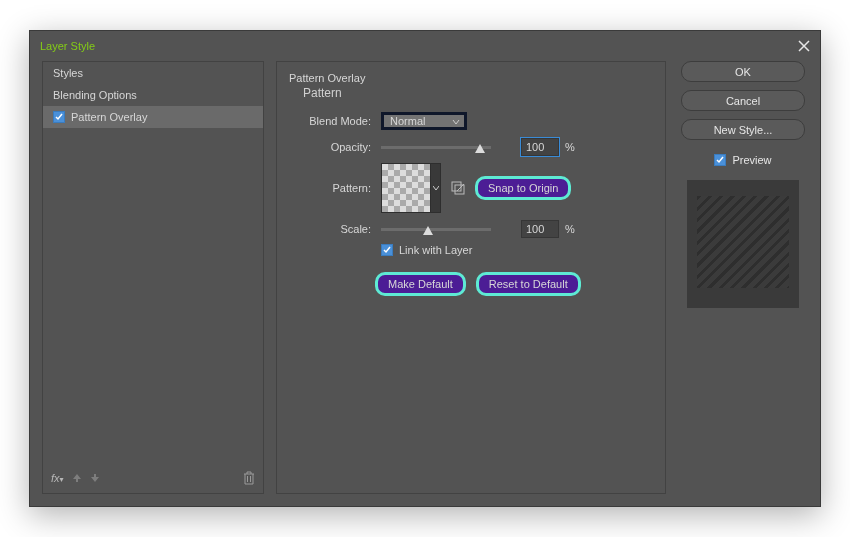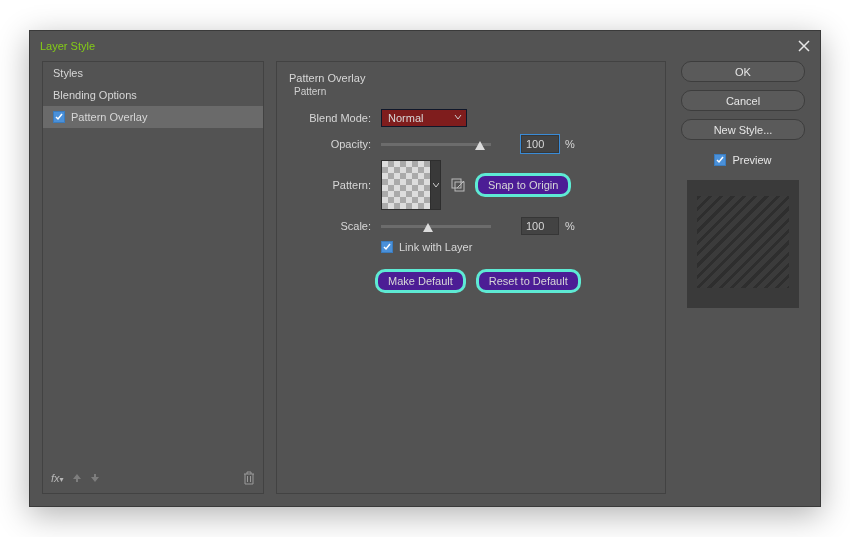--- a/index.html
+++ b/index.html
@@ -13,24 +13,24 @@
     .sidebar-list { flex: 1; }
     .sidebar-item { height: 22px; display: flex; align-items: center; padding: 0 10px; color: #d7d7d7; border-bottom: 1px solid transparent; }
     .sidebar-item.selected { background: #6a6a6a; }
     .sidebar-item .chk { width: 12px; height: 12px; border: 1px solid #2a2a2a; background: #454545; margin-right: 6px; display: inline-flex; align-items: center; justify-content: center; }
     .sidebar-item .chk.checked { background: #4a90d9; border-color: #3a7cbf; }
     .sidebar-item .chk.checked svg { display:block;}
     .sidebar-footer { height: 30px; display: flex; align-items: center; padding: 0 8px; gap: 8px; color: #8a8a8a; }
     .sidebar-footer .spacer { flex: 1; }
     .center { flex: 1; border: 1px solid #424242; padding: 10px 16px; color: #d7d7d7; }
     .groupbox-title { color: #d7d7d7; font-size: 11px; margin-bottom: 2px; margin-left: -4px;}
-    .group-sub { font-size: 10px; margin: 0 0 8px 1px; color: #d0d0d0; }
+    .group-sub { font-size: 12px; margin: 0 0 8px 10px; color: #d0d0d0; }
     .row { display: flex; align-items: center; height: 26px; }
     .row-label { width: 78px; text-align: right; margin-right: 10px; color: #d7d7d7; }
-    .select { width: 86px; height: 18px; background: #7f1d1d; border: 1px solid #0f172a; color: #d7d7d7; display: flex; align-items: center; padding: 0 6px; position: relative; }
+    .select { width: 86px; height: 18px; background: #737373; border: 3px solid #0f172a; color: #d7d7d7; display: flex; align-items: center; padding: 0 6px; position: relative; }
     .select .chev { position: absolute; right: 4px; top: 3px; }
     .slider { position: relative; width: 110px; height: 18px; display:flex; align-items:center; margin-right:6px;}
     .track { height: 3px; background: #6c6c6c; width: 100%; }
     .thumb { position: absolute; width: 0; height: 0; border-left: 5px solid transparent; border-right: 5px solid transparent; border-bottom: 9px solid #dcdcdc; top: 6px; }
     .num-input { width: 38px; height: 18px; background: #434343; border: 1px solid #363636; color: #d7d7d7; padding: 0 4px; text-align: left; margin-left: 24px; }
     .num-input.focused { outline: 1px solid #3a8bd6; background:#434343;}
     .pct { margin-left: 6px; color: #d7d7d7; }
     .pattern-swatch-wrap { display:flex; align-items:center; gap:10px;}
     .pattern-swatch { width: 50px; height: 50px; border: 1px solid #2e2e2e;
       background-image:

